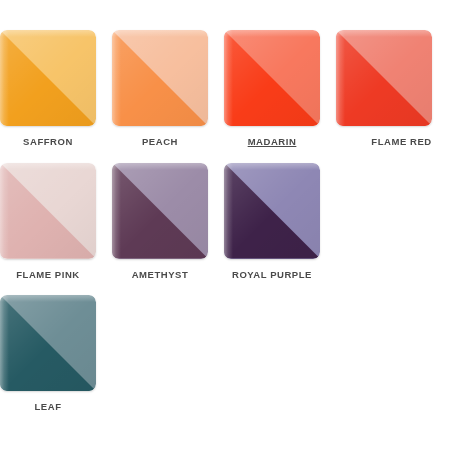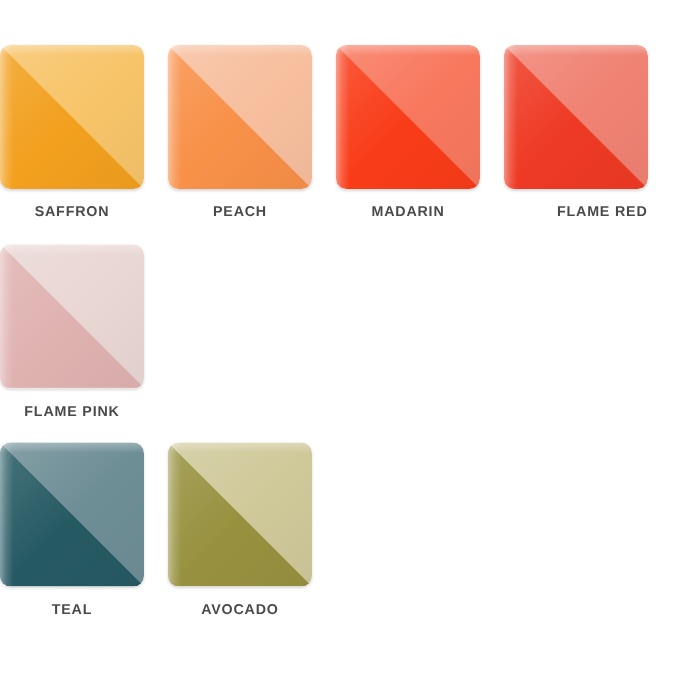--- a/index.html
+++ b/index.html
@@ -146,21 +146,21 @@
       <div class="swatch-label" style="color: rgb(74, 74, 74);">PEACH</div>
     </div>
     <div class="swatch-cell">
       <div class="swatch-tile">
         <div class="tile-light" style="background-color: rgb(248, 120, 94);"></div>
         <div class="tile-dark" style="background-color: rgb(249, 60, 24);"></div>
         <div class="tile-sheen"></div>
         <div class="tile-gloss-left"></div>
         <div class="tile-gloss-top"></div>
       </div>
-      <div class="swatch-label" style="color: rgb(74, 74, 74);">MADARIN</div>
+      <div class="swatch-label" style="color: rgb(74, 74, 74); text-decoration: underline;">MADARIN</div>
     </div>
     <div class="swatch-cell">
       <div class="swatch-tile">
         <div class="tile-light" style="background-color: rgb(240, 130, 115);"></div>
         <div class="tile-dark" style="background-color: rgb(238, 58, 36);"></div>
         <div class="tile-sheen"></div>
         <div class="tile-gloss-left"></div>
         <div class="tile-gloss-top"></div>
       </div>
       <div class="swatch-label" style="color: rgb(74, 74, 74); margin-left: 35px;">FLAME RED</div>
@@ -171,38 +171,48 @@
     <div class="swatch-cell">
       <div class="swatch-tile">
         <div class="tile-light" style="background-color: rgb(233, 215, 212);"></div>
         <div class="tile-dark" style="background-color: rgb(223, 178, 176);"></div>
         <div class="tile-sheen"></div>
         <div class="tile-gloss-left"></div>
         <div class="tile-gloss-top"></div>
       </div>
       <div class="swatch-label" style="color: rgb(74, 74, 74);">FLAME PINK</div>
     </div>
+    <div class="swatch-cell">
+      <div class="swatch-tile">
+        <div class="tile-light" style="background-color: rgb(156, 140, 168);"></div>
+        <div class="tile-dark" style="background-color: rgb(94, 58, 85);"></div>
+        <div class="tile-sheen"></div>
+        <div class="tile-gloss-left"></div>
+        <div class="tile-gloss-top"></div>
+      </div>
+      <div class="swatch-label" style="color: rgb(74, 74, 74);">AMETHYST</div>
+    </div>
+    <div class="swatch-cell">
+      <div class="swatch-tile">
+        <div class="tile-light" style="background-color: rgb(142, 135, 180);"></div>
+        <div class="tile-dark" style="background-color: rgb(62, 34, 73);"></div>
+        <div class="tile-sheen"></div>
+        <div class="tile-gloss-left"></div>
+        <div class="tile-gloss-top"></div>
+      </div>
+      <div class="swatch-label" style="color: rgb(74, 74, 74);">ROYAL PURPLE</div>
+    </div>
   </div>
 
   <div class="swatch-row">
     <div class="swatch-cell">
       <div class="swatch-tile">
         <div class="tile-light" style="background-color: rgb(110, 142, 150);"></div>
         <div class="tile-dark" style="background-color: rgb(38, 90, 99);"></div>
         <div class="tile-sheen"></div>
         <div class="tile-gloss-left"></div>
         <div class="tile-gloss-top"></div>
       </div>
-      <div class="swatch-label" style="color: rgb(74, 74, 74);">TEAL</div>
-    </div>
-    <div class="swatch-cell">
-      <div class="swatch-tile">
-        <div class="tile-light" style="background-color: rgb(207, 201, 154);"></div>
-        <div class="tile-dark" style="background-color: rgb(151, 145, 63);"></div>
-        <div class="tile-sheen"></div>
-        <div class="tile-gloss-left"></div>
-        <div class="tile-gloss-top"></div>
-      </div>
-      <div class="swatch-label" style="color: rgb(74, 74, 74);">AVOCADO</div>
+      <div class="swatch-label" style="color: rgb(74, 74, 74);">LEAF</div>
     </div>
   </div>
 
 </div>
 
 </body></html>

